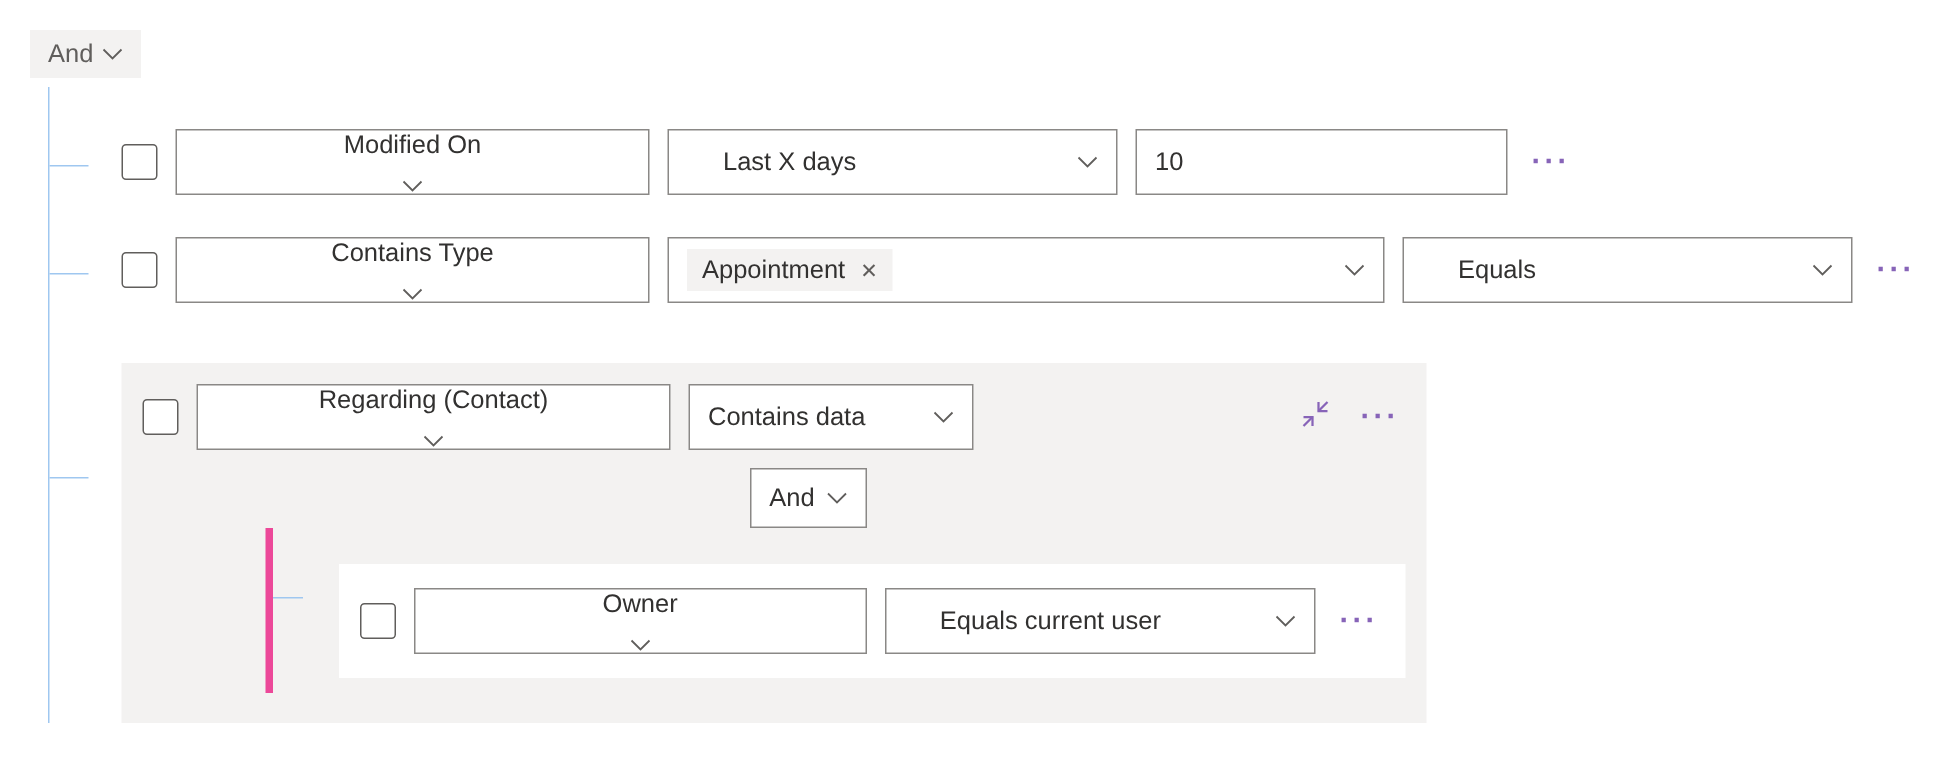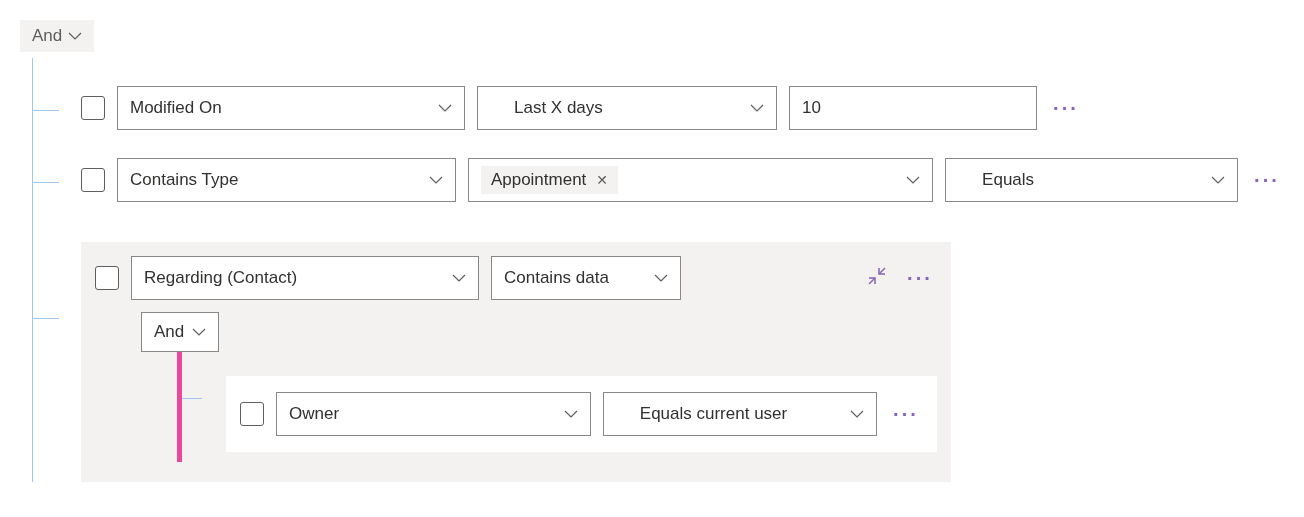--- a/index.html
+++ b/index.html
@@ -56,21 +56,21 @@
   .field {
     display: flex;
     align-items: center;
     justify-content: space-between;
     border: 1px solid #8a8886;
     background: #fff;
     padding: 0 12px;
     height: 44px;
     cursor: pointer;
   }
-  .field.attribute { width: 348px; }
+  .field.attribute { width: 316px; flex-direction: column; }
   .field.operator { width: 300px; padding-left: 36px; }
   .field.small-operator { width: 190px; }
   .field.value-input { width: 248px; }
   .field.multi-value { width: 478px; justify-content: flex-start; }
   .tag {
     display: inline-flex;
     align-items: center;
     gap: 10px;
     background: #f3f2f1;
     padding: 4px 10px;
@@ -99,20 +99,21 @@
     cursor: pointer;
     padding: 4px;
   }
   .nested-block {
     background: #f3f2f1;
     padding: 14px 14px 20px 14px;
     margin-top: 40px;
     margin-left: 48px;
     position: relative;
     width: 870px;
+    text-align: center;
   }
   .nested-wrap { position: relative; }
   .nested-wrap::before {
     content: "";
     position: absolute;
     left: 0;
     top: 76px;
     width: 26px;
     height: 1px;
     background: #9fc7f0;

